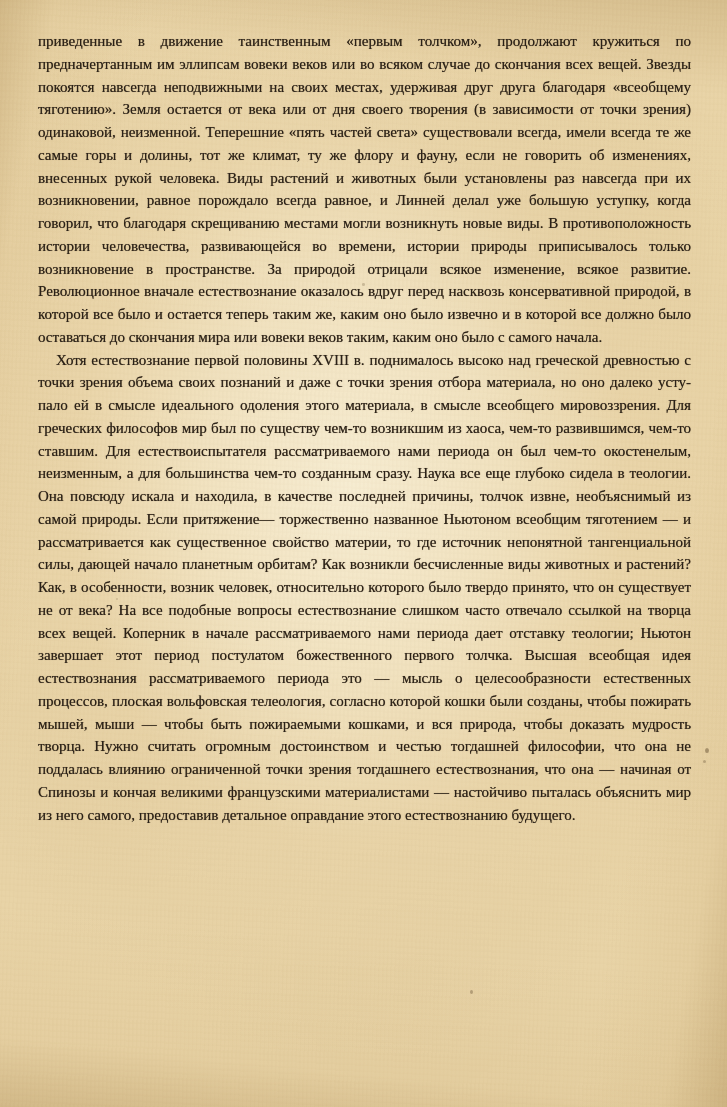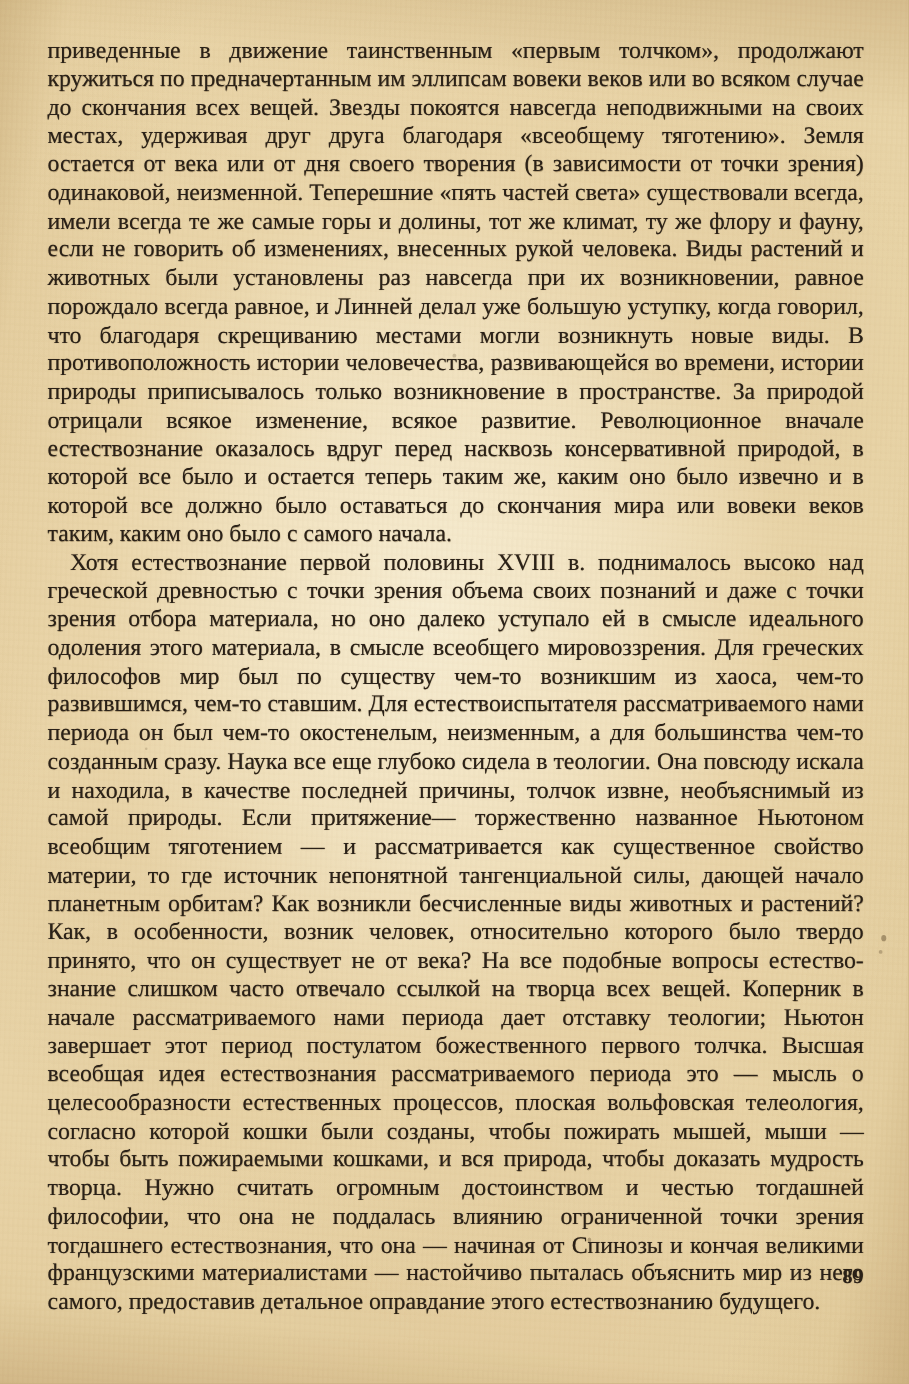--- a/index.html
+++ b/index.html
@@ -63,21 +63,21 @@
     border-radius: 50%;
     background: rgba(78,58,32,0.55);
     pointer-events: none;
   }
   .textblock {
     position: absolute;
     left: 38px;
     top: 30px;
     width: 653px;
     font-family: "Liberation Serif", "DejaVu Serif", serif;
-    font-size: 19px;
+    font-size: 15px;
     line-height: 22.75px;
     color: #2a2118;
     text-align: justify;
     text-justify: inter-word;
     -webkit-font-smoothing: none;
   }
   .textblock p {
     margin: 0;
     text-indent: 18px;
     hyphens: manual;
@@ -113,15 +113,14 @@
   <div class="speck" style="left:703px; top:760px; width:3px; height:3px; opacity:0.55;"></div>
   <div class="speck" style="left:470px; top:990px; width:3px; height:4px; opacity:0.60;"></div>
   <div class="speck" style="left:362px; top:283px; width:2.5px; height:2.5px; opacity:0.40;"></div>
   <div class="speck" style="left:116px; top:598px; width:2px; height:2px; opacity:0.35;"></div>
 
   <div class="textblock">
     <p class="first">приведенные в движение таинственным «первым толчком», продол­жают кружиться по предначертанным им эллипсам вовеки веков или во всяком случае до скончания всех вещей. Звезды покоятся на­всегда неподвижными на своих местах, удерживая друг друга благо­даря «всеобщему тяготению». Земля остается от века или от дня своего творения (в зависимости от точки зрения) одинаковой, неизменной. Теперешние «пять частей света» существовали всегда, имели всегда те же самые горы и долины, тот же климат, ту же флору и фауну, если не говорить об изменениях, внесенных рукой человека. Виды растений и животных были установлены раз навсегда при их возник­новении, равное порождало всегда равное, и Линней делал уже большую уступку, когда говорил, что благодаря скрещиванию мес­тами могли возникнуть новые виды. В противоположность истории человечества, развивающейся во времени, истории природы припи­сывалось только возникновение в пространстве. За природой отри­цали всякое изменение, всякое развитие. Революционное вначале естествознание оказалось вдруг перед насквозь консервативной природой, в которой все было и остается теперь таким же, каким оно было извечно и в которой все должно было оставаться до скон­чания мира или вовеки веков таким, каким оно было с самого начала.</p>
     <p>Хотя естествознание первой половины XVIII в. поднималось высоко над греческой древностью с точки зрения объема своих по­знаний и даже с точки зрения отбора материала, но оно далеко усту­пало ей в смысле идеального одоления этого материала, в смысле всеобщего мировоззрения. Для греческих философов мир был по существу чем-то возникшим из хаоса, чем-то развившимся, чем-то ставшим. Для естествоиспытателя рассматриваемого нами периода он был чем-то окостенелым, неизменным, а для большинства чем-то созданным сразу. Наука все еще глубоко сидела в теологии. Она повсюду искала и находила, в качестве последней причины, толчок извне, необъяснимый из самой природы. Если притяжение— торже­ственно названное Ньютоном всеобщим тяготением — и рассматри­вается как существенное свойство материи, то где источник непонят­ной тангенциальной силы, дающей начало планетным орбитам? Как возникли бесчисленные виды животных и растений? Как, в особен­ности, возник человек, относительно которого было твердо принято, что он существует не от века? На все подобные вопросы естество­знание слишком часто отвечало ссылкой на творца всех вещей. Ко­перник в начале рассматриваемого нами периода дает отставку тео­логии; Ньютон завершает этот период постулатом божественного пер­вого толчка. Высшая всеобщая идея естествознания рассматривае­мого периода это — мысль о целесообразности естественных процессов, плоская вольфовская телеология, согласно которой кошки были со­зданы, чтобы пожирать мышей, мыши — чтобы быть пожираемыми кошками, и вся природа, чтобы доказать мудрость творца. Нужно считать огромным достоинством и честью тогдашней философии, что она не поддалась влиянию ограниченной точки зрения тогдашнего естествознания, что она — начиная от Спинозы и кончая великими французскими материалистами — настойчиво пыталась объяснить мир из него самого, предоставив детальное оправдание этого есте­ствознанию будущего.</p>
   </div>
 
-  <div class="pagenum">89</div>
 
 </div>
 
 </body></html>

